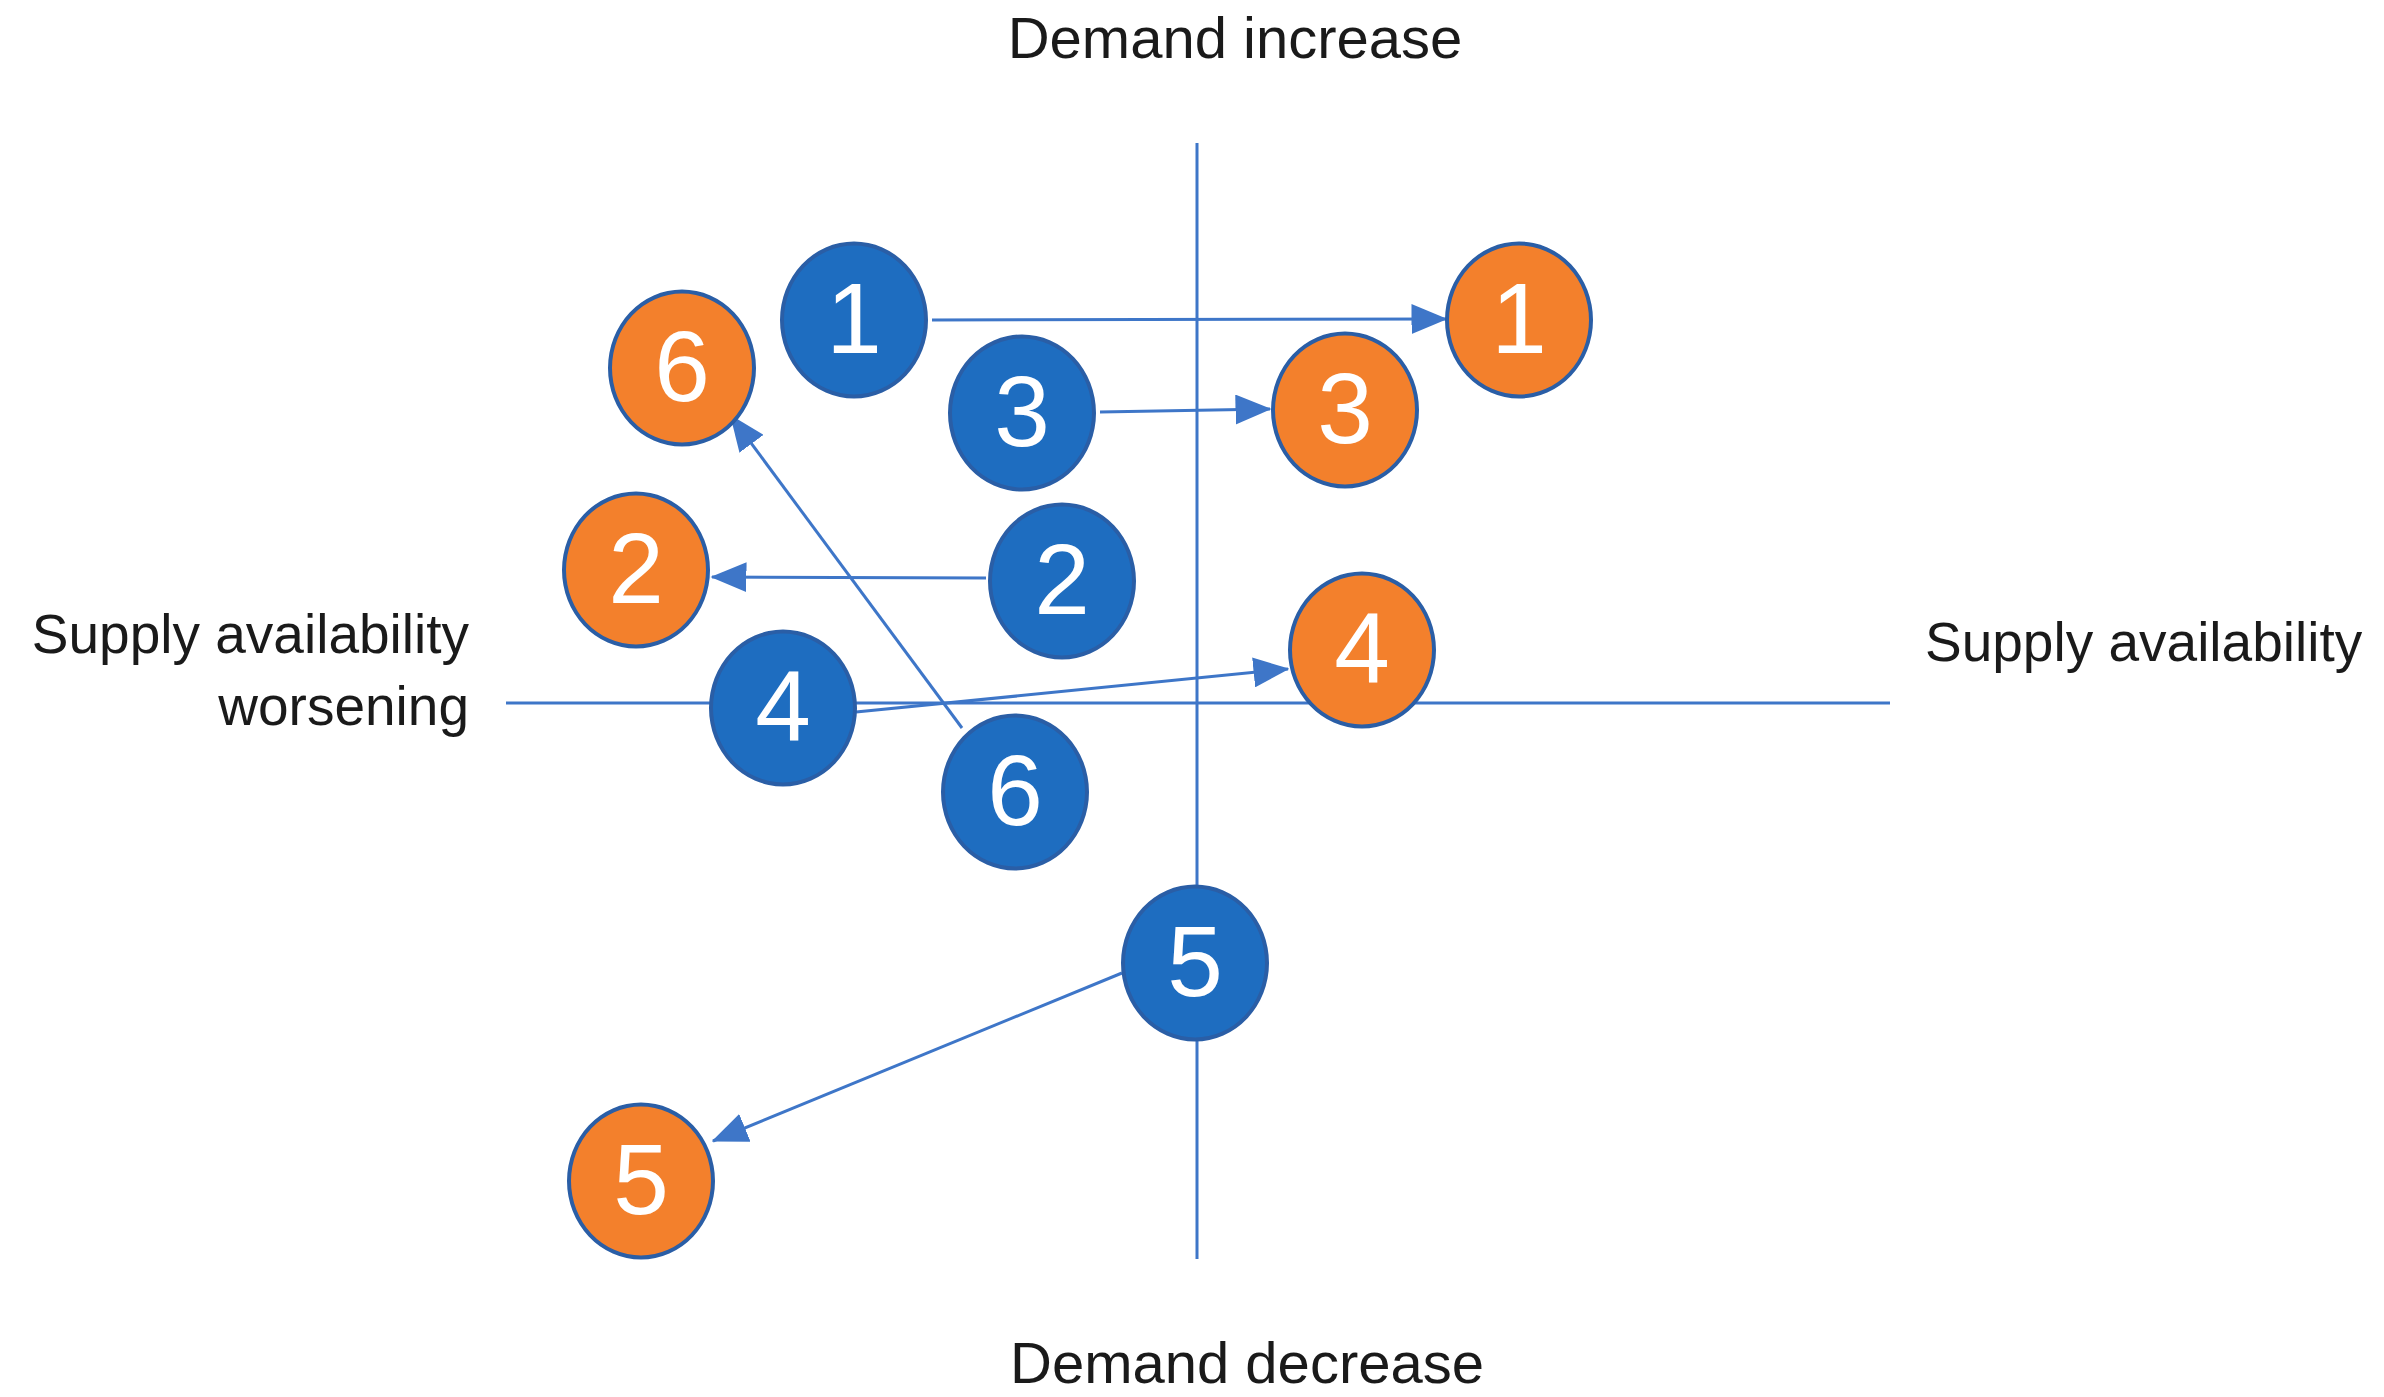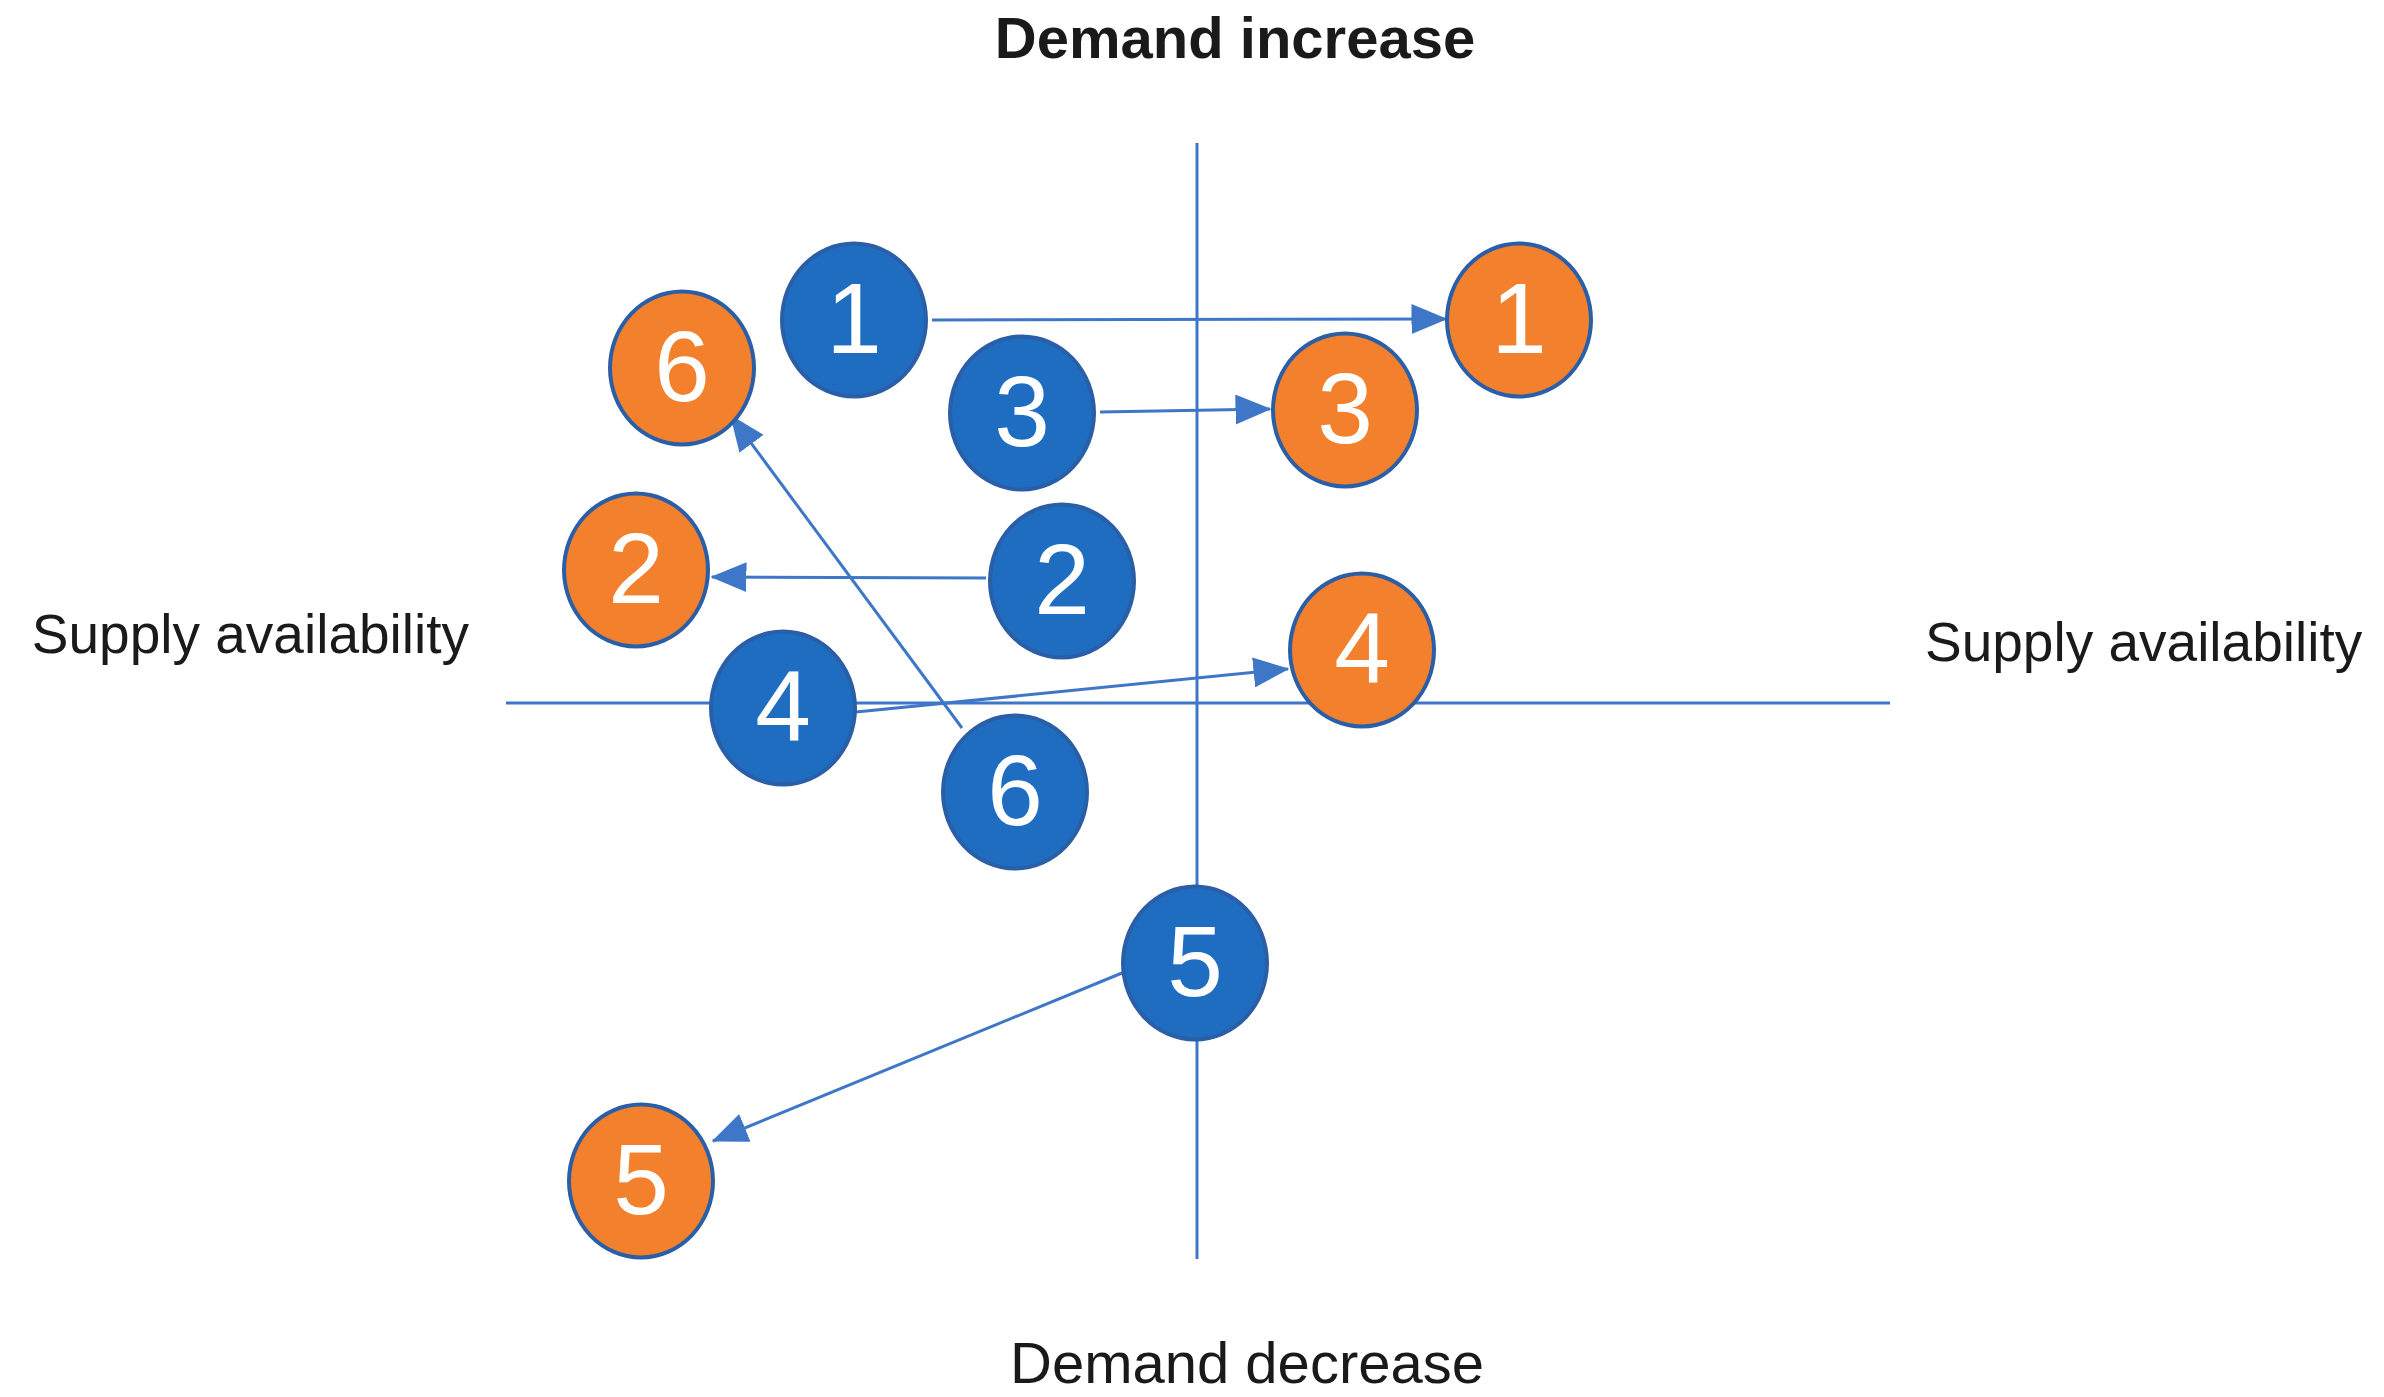--- a/index.html
+++ b/index.html
@@ -16,21 +16,21 @@
     left: 0; top: 0;
     width: 2384px; height: 1397px;
   }
   .axis-label {
     position: absolute;
     color: #1a1a1a;
     font-size: 58px;
     line-height: 72px;
     white-space: nowrap;
   }
-  .axis-label.top    { transform: translateX(-50%); font-weight: bold; }
+  .axis-label.top    { transform: translateX(-50%); }
   .axis-label.bottom { transform: translateX(-50%); }
   .axis-label.left   { text-align: right; font-size: 55px; }
   .axis-label.right  { text-align: left;  font-size: 55px; }
   .node {
     position: absolute;
     width: 148px;
     height: 157px;
     border-radius: 50%;
     border: 4px solid #2a5ea6;
     box-sizing: border-box;
@@ -70,20 +70,21 @@
         <line x1="1122" y1="973" x2="713" y2="1141" stroke="#3e76c8" stroke-width="3" marker-end="url(#arrowhead)"></line>
       </g>
   </svg>
 
   <div class="axis-label top" style="left:1235px; top:2px;">Demand increase</div>
 
   <div class="axis-label bottom" style="left:1247px; top:1327px;">Demand decrease</div>
 
   <div class="axis-label left" style="right:1915px; top:598px;">
     <div>Supply availability</div>
+    <div>worsening</div>
   </div>
 
   <div class="axis-label right" style="left:1925px; top:606px;">
     <div>Supply availability</div>
   </div>
 
   <div id="nodes-layer">
       <div class="node blue" style="left: 854px; top: 320px;">
         <span>1</span>
       </div>

